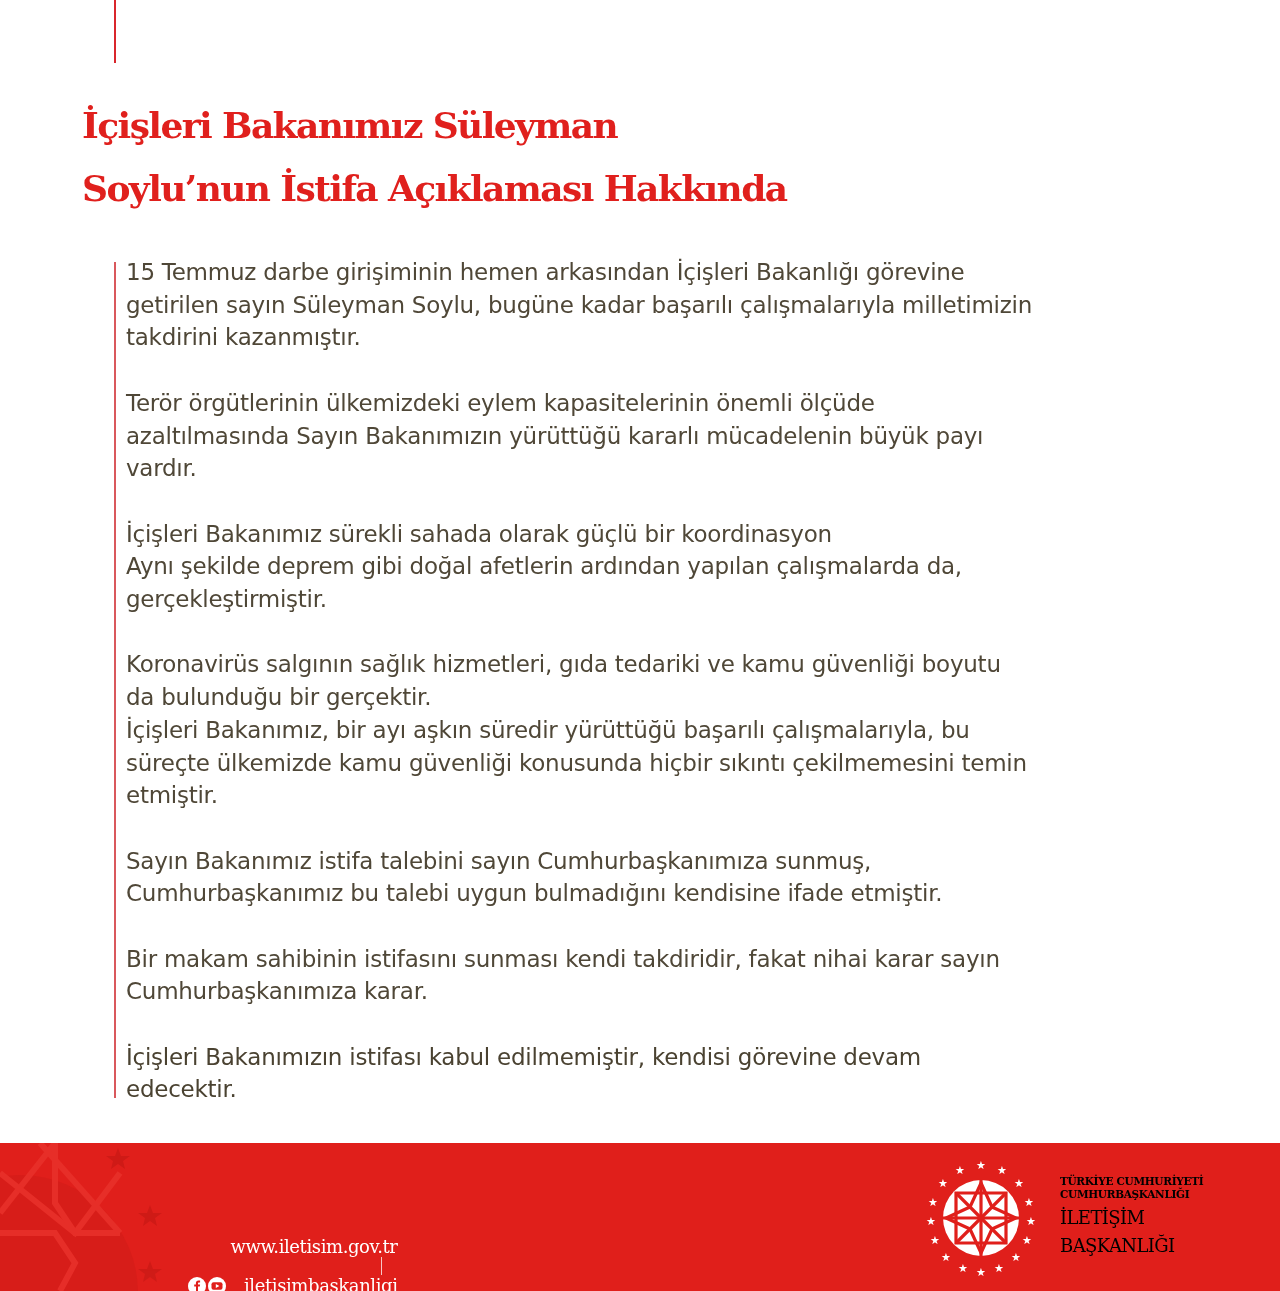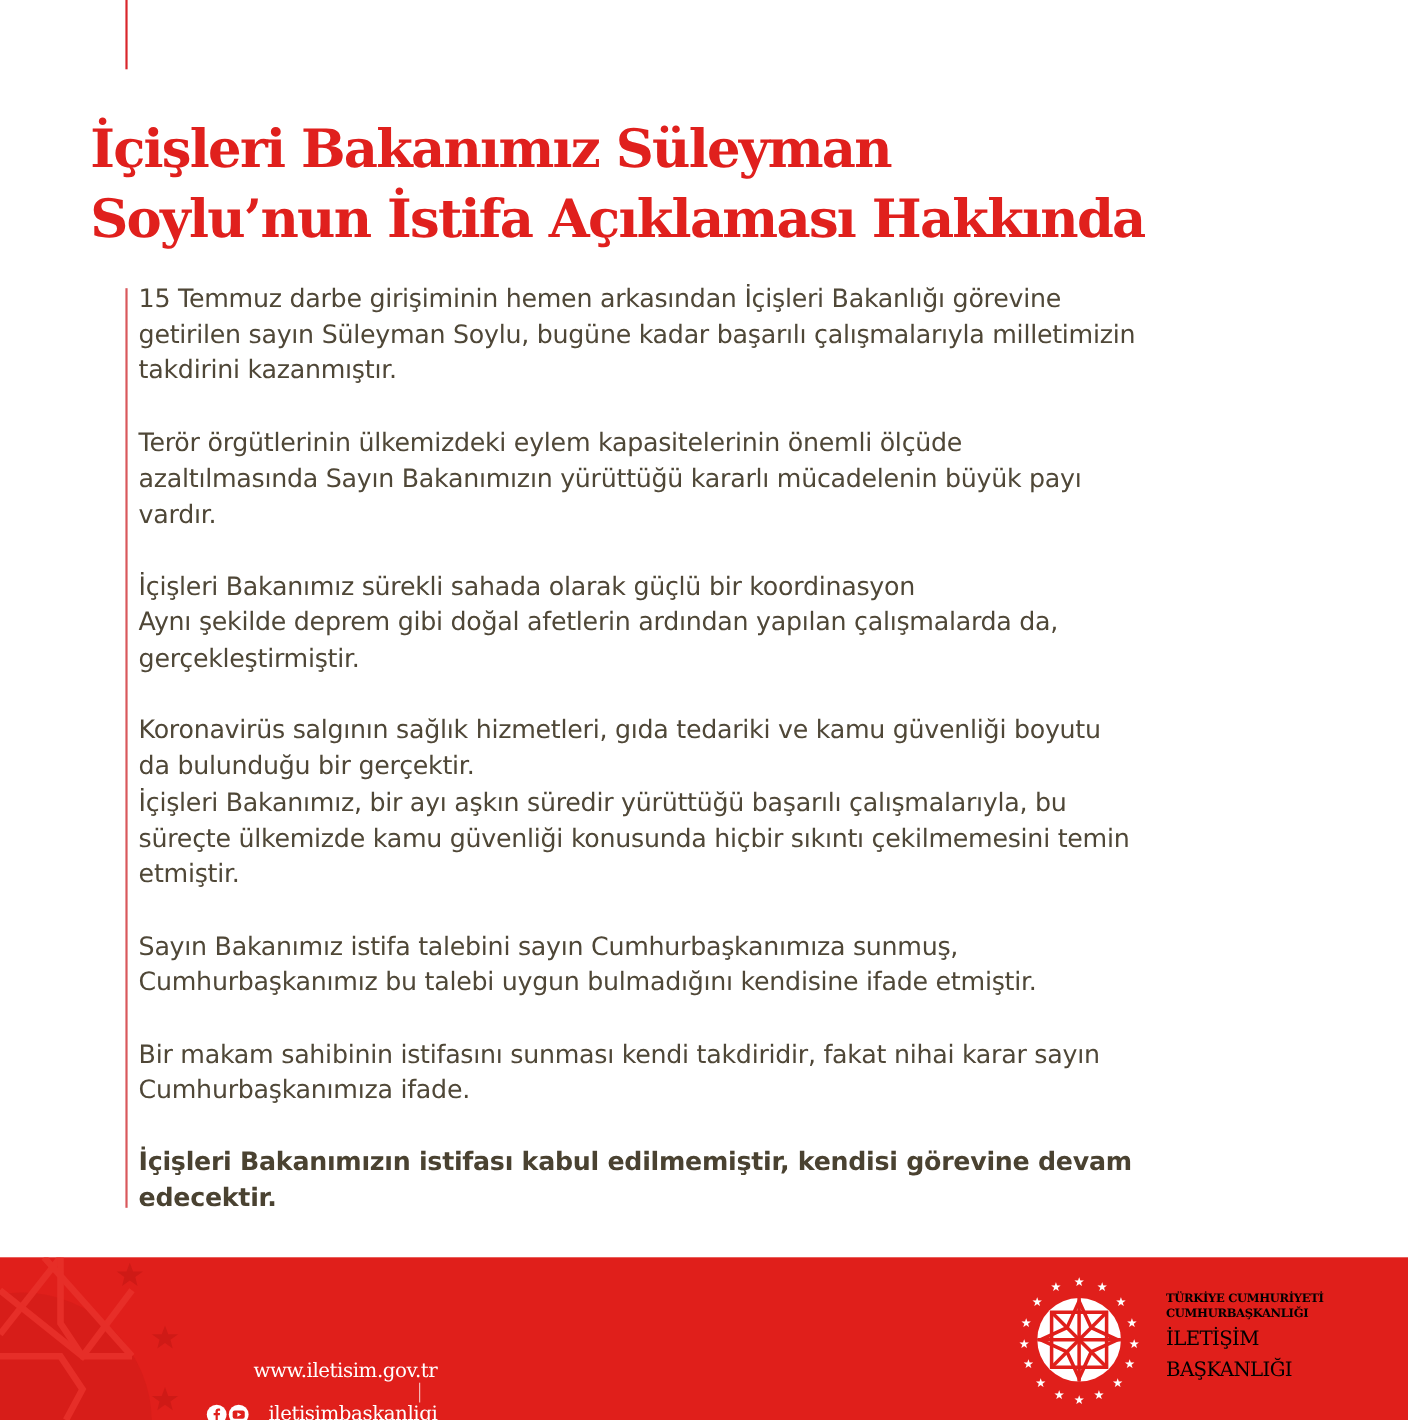--- a/index.html
+++ b/index.html
@@ -5,46 +5,46 @@
   * { margin: 0; padding: 0; box-sizing: border-box; }
   html, body { width: 1280px; height: 1291px; background: #ffffff; overflow: hidden; }
   body { position: relative; font-family: "Liberation Sans", "DejaVu Sans", sans-serif; }
 
   .top-rule {
     position: absolute; left: 114px; top: 0; width: 2px; height: 63px;
     background: #d9262c;
   }
 
   .title {
-    position: absolute; left: 82px; top: 105px; width: 1120px;
+    position: absolute; left: 82px; top: 94px; width: 1120px;
     font-family: "DejaVu Serif", "Liberation Serif", serif;
     font-weight: bold;
     color: #e0201d;
-    font-size: 48px;
+    font-size: 36px;
     line-height: 63px;
     letter-spacing: -1.6px;
   }
   .title span { display: block; white-space: nowrap; }
 
   .body-rule {
     position: absolute; left: 114px; top: 262px; width: 2px; height: 836px;
     background: #d9585c;
   }
 
   .content {
     position: absolute; left: 126px; top: 256px; width: 850px;
     font-family: "DejaVu Sans", "Liberation Sans", sans-serif;
     color: #4f4737;
     font-size: 23px;
     line-height: 32.7px;
     letter-spacing: -0.25px;
   }
   .para { margin-bottom: 32.7px; }
   .para .line { display: block; white-space: nowrap; }
-  .para.bold { font-weight: bold; color: #4a4231; margin-bottom: 0; }
+  .para.bold { font-weight: normal; color: #4a4231; margin-bottom: 0; }
 
   .footer {
     position: absolute; left: 0; top: 1143px; width: 1280px; height: 148px;
     background: #e01f1b;
     overflow: hidden;
   }
   .footer-pattern { position: absolute; left: 0; top: 0; width: 200px; height: 148px; }
 
   .footer-links {
     position: absolute; left: 188px; top: 93px;
@@ -114,21 +114,21 @@
     <span class="line">İçişleri Bakanımız, bir ayı aşkın süredir yürüttüğü başarılı çalışmalarıyla, bu</span>
     <span class="line">süreçte ülkemizde kamu güvenliği konusunda hiçbir sıkıntı çekilmemesini temin</span>
     <span class="line">etmiştir.</span>
   </p>
   <p class="para">
     <span class="line">Sayın Bakanımız istifa talebini sayın Cumhurbaşkanımıza sunmuş,</span>
     <span class="line">Cumhurbaşkanımız bu talebi uygun bulmadığını kendisine ifade etmiştir.</span>
   </p>
   <p class="para">
     <span class="line">Bir makam sahibinin istifasını sunması kendi takdiridir, fakat nihai karar sayın</span>
-    <span class="line">Cumhurbaşkanımıza ifade.</span>
+    <span class="line">Cumhurbaşkanımıza karar.</span>
   </p>
   <p class="para bold">
     <span class="line">İçişleri Bakanımızın istifası kabul edilmemiştir, kendisi görevine devam</span>
     <span class="line">edecektir.</span>
   </p>
 </div>
 
 <footer class="footer">
   <svg class="footer-pattern" viewBox="0 0 200 148" width="200" height="148">
     <circle cx="20" cy="150" r="118" fill="#cf1b18" opacity="0.55"></circle>

